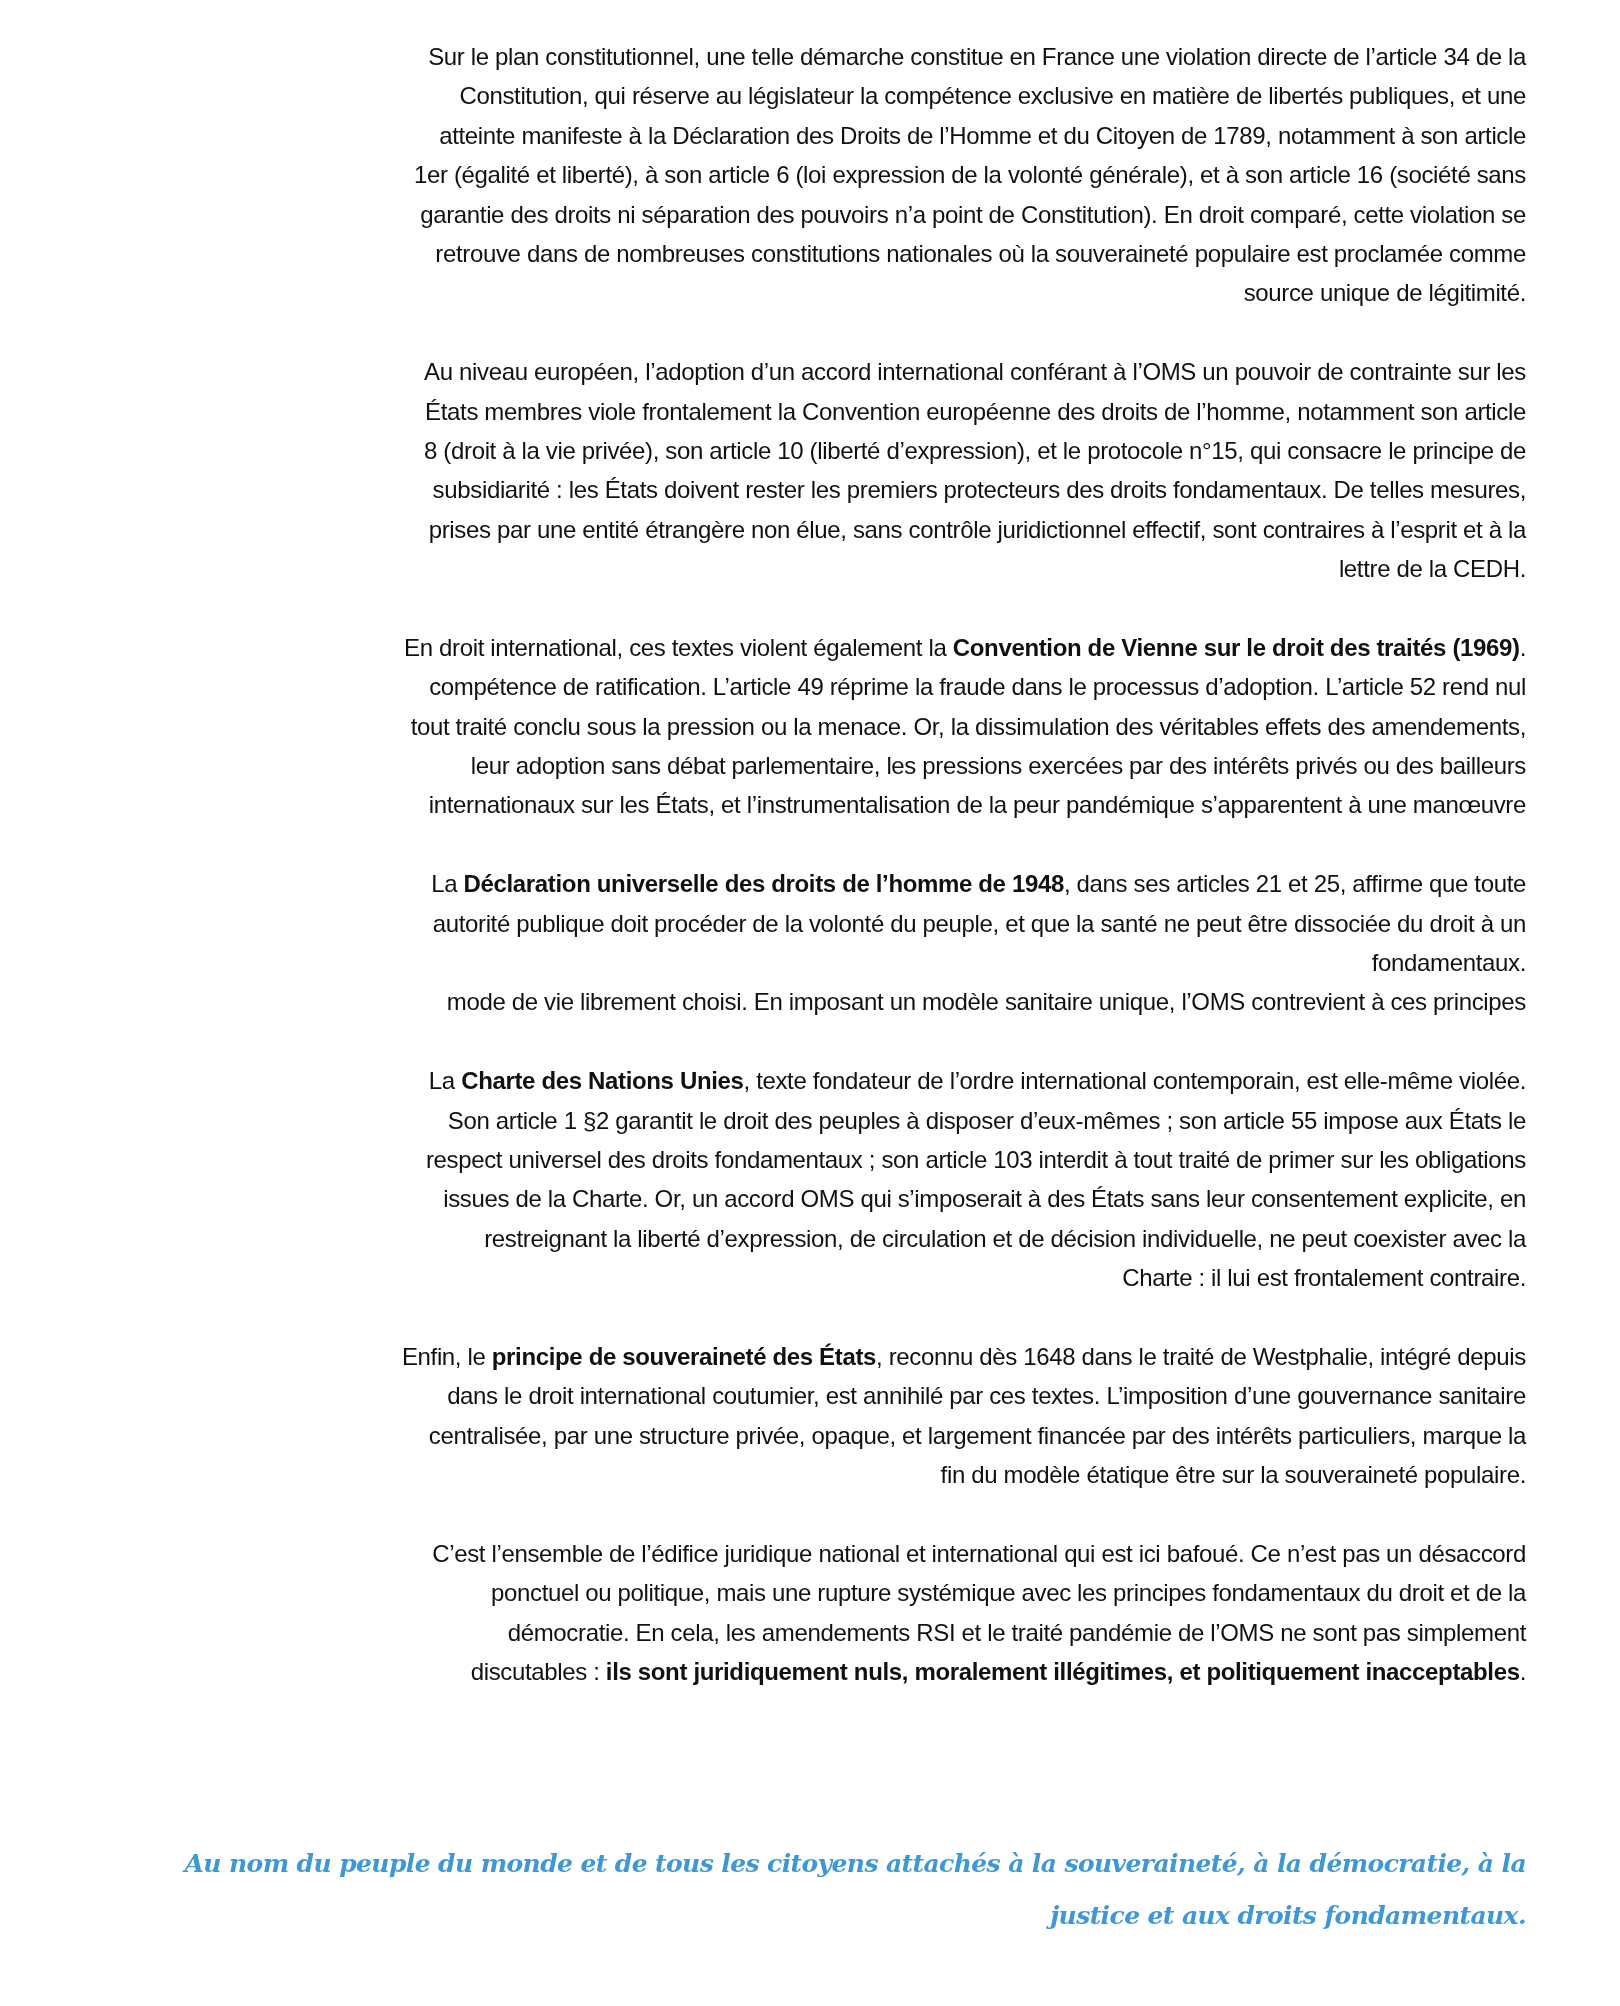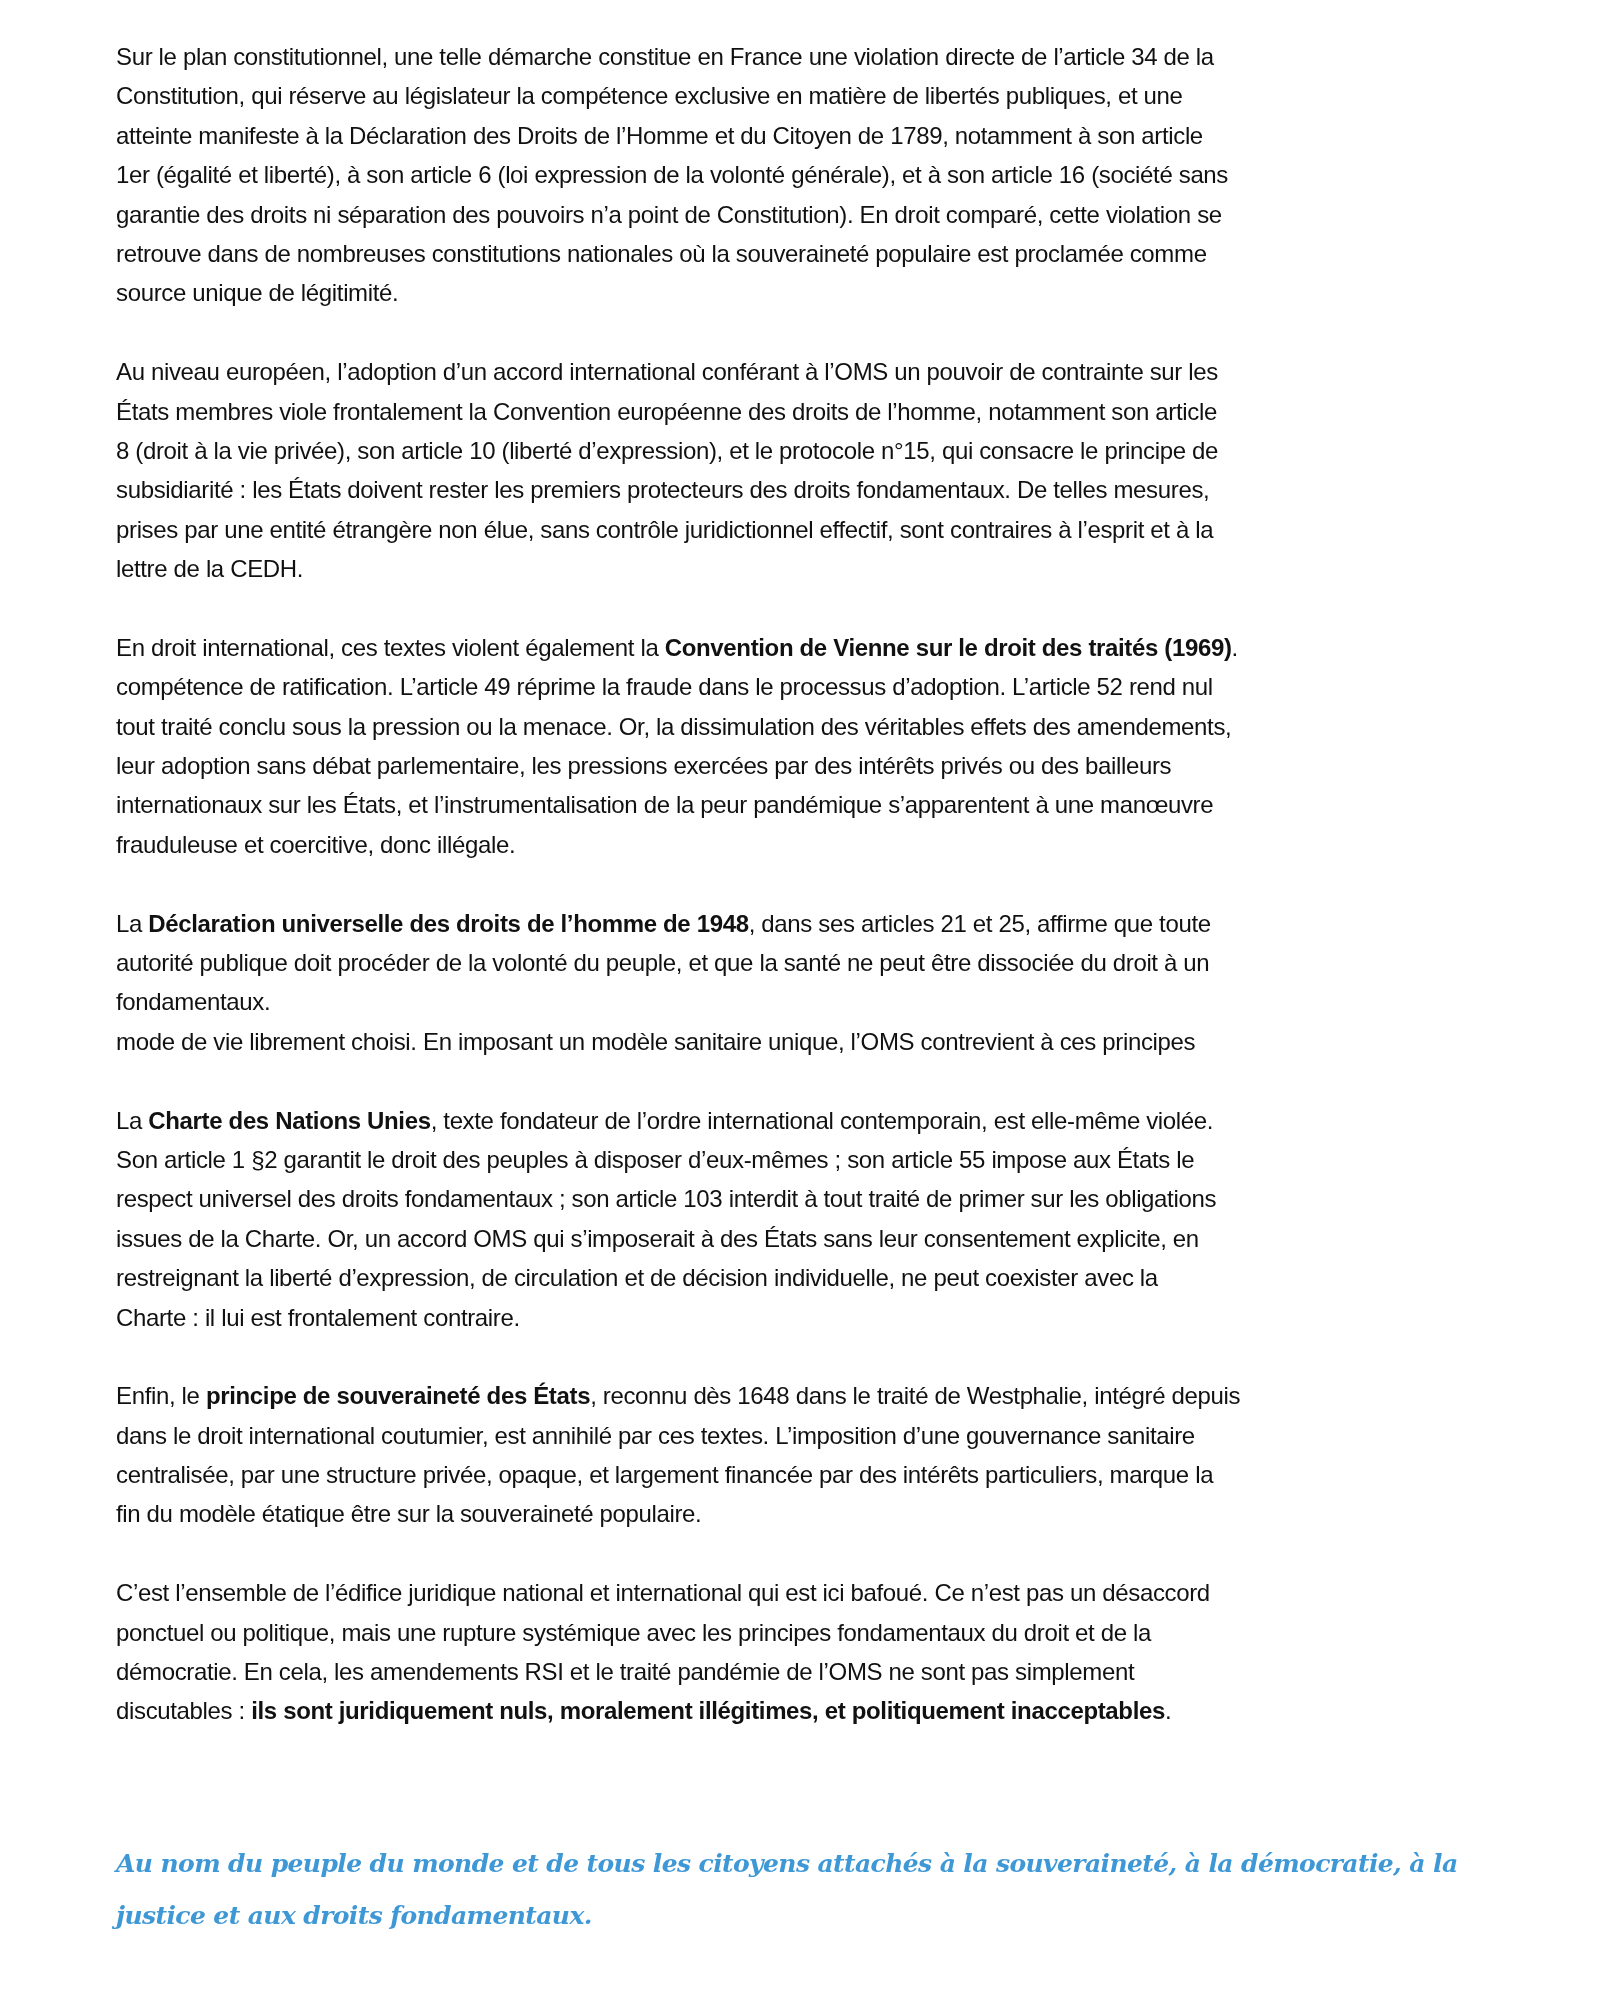--- a/index.html
+++ b/index.html
@@ -24,20 +24,21 @@
       color: #111111;
       letter-spacing: -0.35px;
     }
     .para {
       margin: 0 0 39.4px 0;
     }
     .line {
       display: block;
       white-space: nowrap;
       height: 39.4px;
+      text-align: right;
     }
     .line b {
       font-weight: bold;
       margin-top: 41px;
     }
     .closing {
       position: absolute;
       left: 116px;
       top: 1830px;
       width: 1410px;
@@ -74,21 +75,20 @@
       <span class="line"><span>subsidiarité : les États doivent rester les premiers protecteurs des droits fondamentaux. De telles mesures,</span></span>
       <span class="line"><span>prises par une entité étrangère non élue, sans contrôle juridictionnel effectif, sont contraires à l’esprit et à la</span></span>
       <span class="line"><span>lettre de la CEDH.</span></span>
     </p>
     <p class="para">
       <span class="line"><span>En droit international, ces textes violent également la </span><b>Convention de Vienne sur le droit des traités (1969)</b><span>.</span></span>
       <span class="line"><span>compétence de ratification. L’article 49 réprime la fraude dans le processus d’adoption. L’article 52 rend nul</span></span>
       <span class="line"><span>tout traité conclu sous la pression ou la menace. Or, la dissimulation des véritables effets des amendements,</span></span>
       <span class="line"><span>leur adoption sans débat parlementaire, les pressions exercées par des intérêts privés ou des bailleurs</span></span>
       <span class="line"><span>internationaux sur les États, et l’instrumentalisation de la peur pandémique s’apparentent à une manœuvre</span></span>
-      <span class="line"><span>frauduleuse et coercitive, donc illégale.</span></span>
     </p>
     <p class="para">
       <span class="line"><span>La </span><b>Déclaration universelle des droits de l’homme de 1948</b><span>, dans ses articles 21 et 25, affirme que toute</span></span>
       <span class="line"><span>autorité publique doit procéder de la volonté du peuple, et que la santé ne peut être dissociée du droit à un</span></span>
       <span class="line"><span>fondamentaux.</span></span>
       <span class="line"><span>mode de vie librement choisi. En imposant un modèle sanitaire unique, l’OMS contrevient à ces principes</span></span>
     </p>
     <p class="para">
       <span class="line"><span>La </span><b>Charte des Nations Unies</b><span>, texte fondateur de l’ordre international contemporain, est elle-même violée.</span></span>
       <span class="line"><span>Son article 1 §2 garantit le droit des peuples à disposer d’eux-mêmes ; son article 55 impose aux États le</span></span>

